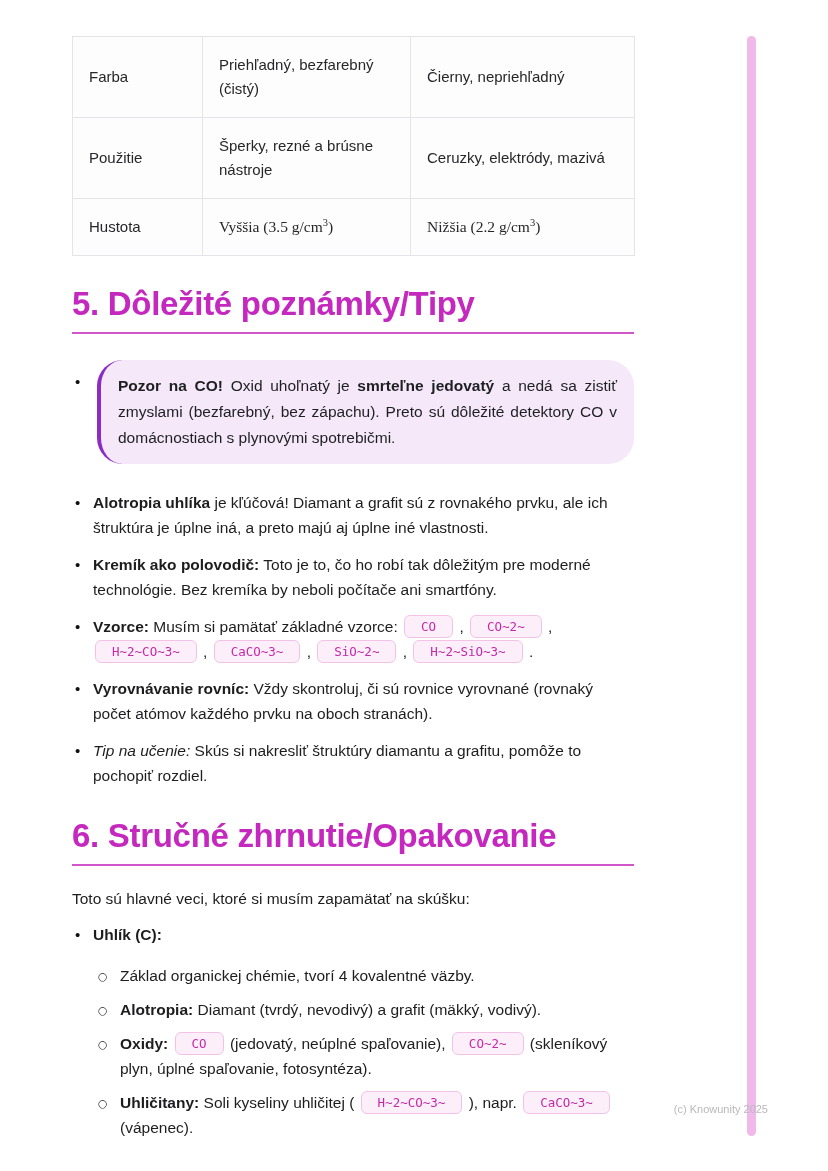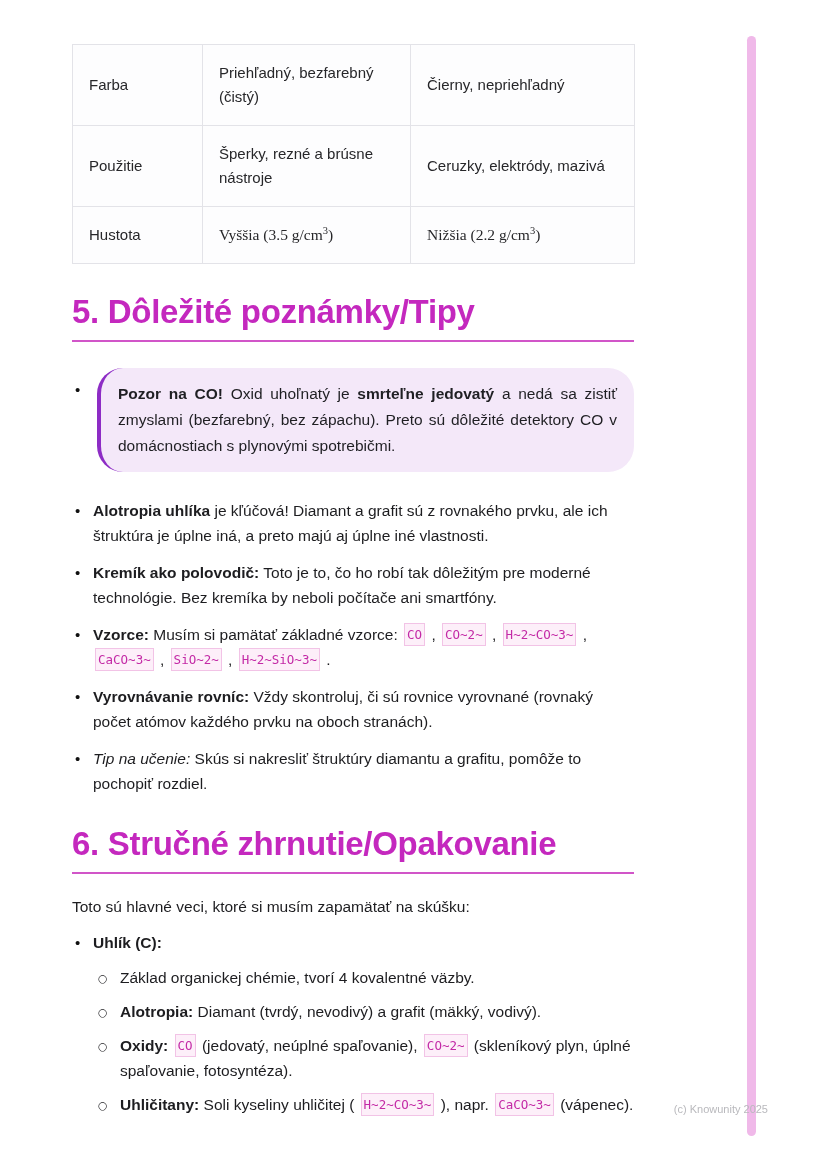--- a/index.html
+++ b/index.html
@@ -8,21 +8,21 @@
     --accent:#c428be; --rule:#d155c8; --text:#1d1d20;
     --callout-bg:#f4e8f9; --callout-border:#8d2cc5;
     --chip-bg:#fdeff9; --chip-border:#f2c3e6; --chip-text:#c32aa6;
     --table-border:#e3e3e8; --table-text:#27272a;
     --scrollbar:#f0b9e9; --watermark:#b9b9bd;
   }
   .page{ position:relative; width:828px; height:1171px; margin:0 auto; background:#ffffff;
          overflow:hidden; font-family:"Liberation Sans", sans-serif; color:var(--text); }
   .scrollbar{ position:absolute; left:747px; top:36px; width:9px; height:1100px;
               border-radius:6px; background:var(--scrollbar); }
-  .content{ position:absolute; left:72px; top:44px; width:562px; }
+  .content{ position:absolute; left:72px; top:36px; width:562px; }
 
   table.compare{ width:100%; border-collapse:collapse; table-layout:fixed;
                  font-size:15px; color:var(--table-text); }
   table.compare col.c1{ width:130px; } table.compare col.c2{ width:208px; } table.compare col.c3{ width:224px; }
   table.compare td{ border:1px solid var(--table-border); background:#fdfdfe;
                     padding:16px; line-height:24px; vertical-align:middle; }
   .math{ font-family:"Liberation Serif", serif; font-size:15.5px; }
   .math sup{ font-size:10.5px; line-height:0; }
 
   h2.heading{ margin-top:31px; font-size:33px; line-height:33px; font-weight:700;
@@ -37,28 +37,28 @@
             padding:13px 17px; font-size:15.5px; line-height:26px; text-align:justify; color:#1f1f23;border-radius:26px; }
 
   .bullets{ margin-top:26px; font-size:15.5px; line-height:25px; }
   .bullets > li{ position:relative; padding-left:21px; margin-bottom:12px; }
   .bullets > li::before{ content:"•"; position:absolute; left:3px; top:0; font-size:15px; color:#111; }
 
   .intro{ margin-top:20px; font-size:15.5px; line-height:25px; }
   .summary{ margin-top:11px; font-size:15.5px; line-height:25px; }
   .summary > li{ position:relative; padding-left:21px; }
   .summary > li::before{ content:"•"; position:absolute; left:3px; top:0; font-size:15px; color:#111; }
-  .sub{ margin-top:10px; }
+  .sub{ margin-top:16px; }
   .sub > li{ position:relative; padding-left:27px; margin-bottom:9px; }
   .sub > li::before{ content:"○"; position:absolute; left:5px; top:1px; font-size:11px;
                      font-family:"DejaVu Sans", sans-serif; color:#1d1d20; }
 
   .chip{ display:inline-block; font-family:"DejaVu Sans Mono", monospace; font-size:12.5px;
-         line-height:17px; padding:2px 2px; background:var(--chip-bg);
-         border:1px solid var(--chip-border); border-radius:0; color:var(--chip-text);
+         line-height:17px; padding:2px 16px; background:var(--chip-bg);
+         border:1px solid var(--chip-border); border-radius:6px; color:var(--chip-text);
          margin:0 2px; white-space:nowrap; vertical-align:1px; }
   em.tip{ font-style:italic; }
   .watermark{ position:absolute; right:60px; bottom:56px; font-size:11px; color:var(--watermark); }
 </style>
 </head>
 <body>
 
 <div class="page">
   <div class="scrollbar"></div>
 

